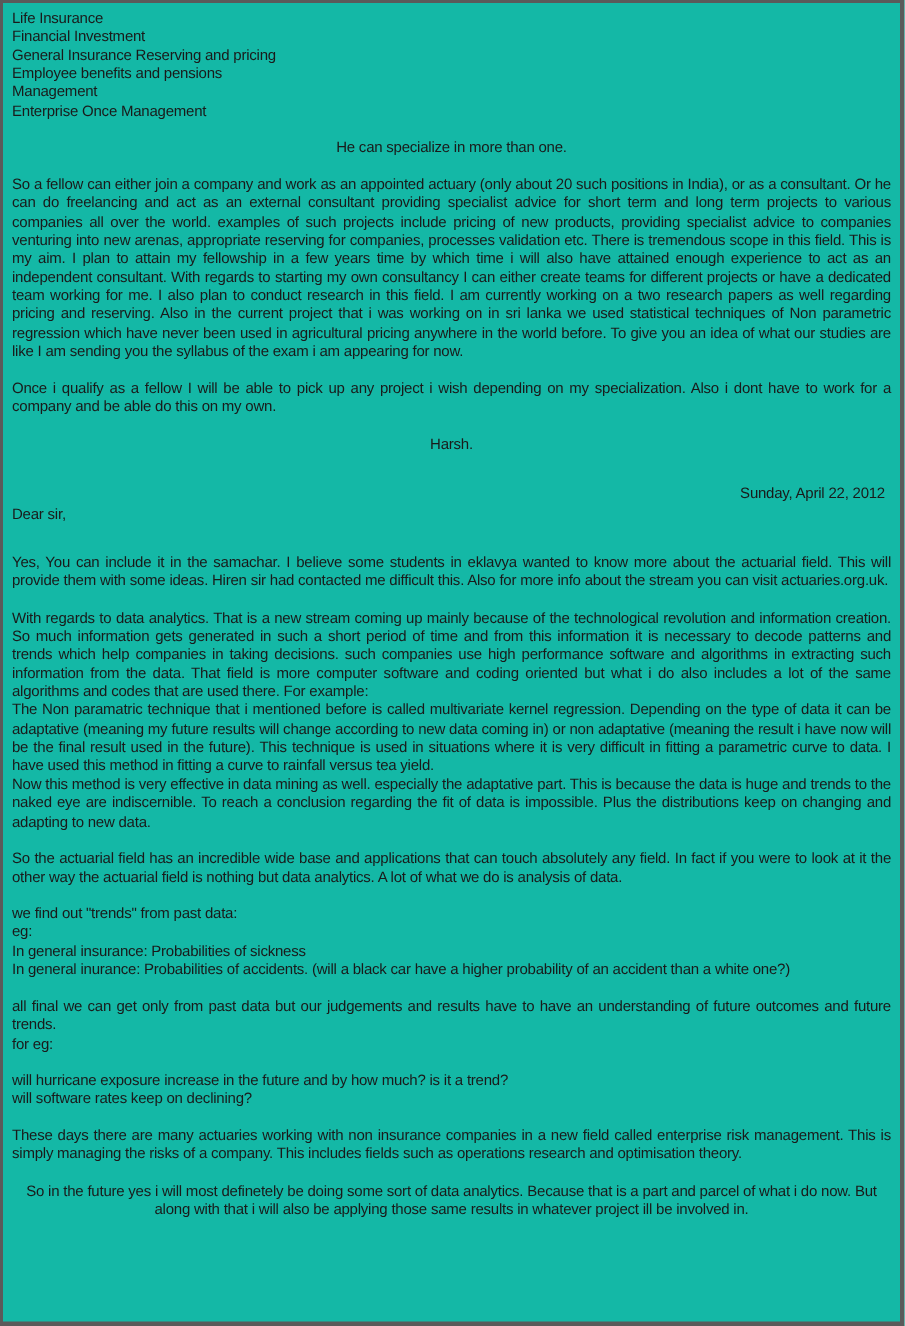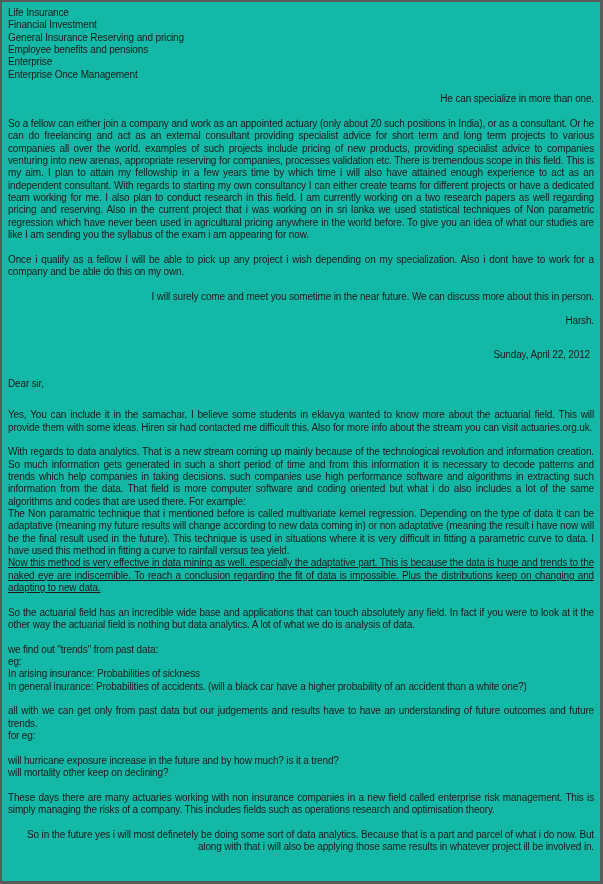--- a/index.html
+++ b/index.html
@@ -13,72 +13,71 @@
       background: #14b8a6;
       padding: 5px 6px 0 6px;
       font-family: "Liberation Sans", sans-serif;
       font-size: 10px;
       line-height: 12.35px;
       color: #1a1a1a;
       letter-spacing: -0.15px;
     }
     .line { display: block; white-space: nowrap; }
     .para { margin: 0 0 12.3px 0; text-align: justify; }
-    .para.left { text-align: right; }
-    .date { text-align: right; padding-right: 4px; margin-bottom: 17px; }
+    .para.left { text-align: center; }
+    .date { text-align: right; padding-right: 4px; margin-bottom: 2px; }
     .salutation { margin-bottom: 19px; }
     .sig { margin-bottom: 21px; }
     .list { margin: 0 0 12.3px 0; }
   </style>
 </head>
 <body>
 
 <div class="page">
 
   <div class="list">
     <span class="line">Life Insurance</span>
     <span class="line">Financial Investment</span>
     <span class="line">General Insurance Reserving and pricing</span>
     <span class="line">Employee benefits and pensions</span>
-    <span class="line">Enterprise</span>
+    <span class="line">Management</span>
     <span class="line">Enterprise Once Management</span>
   </div>
 
   <p class="para left">He can specialize in more than one.</p>
   <p class="para">So a fellow can either join a company and work as an appointed actuary (only about 20 such positions in India), or as a consultant. Or he can do freelancing and act as an external consultant providing specialist advice for short term and long term projects to various companies all over the world. examples of such projects include pricing of new products, providing specialist advice to companies venturing into new arenas, appropriate reserving for companies, processes validation etc. There is tremendous scope in this field. This is my aim. I plan to attain my fellowship in a few years time by which time i will also have attained enough experience to act as an independent consultant. With regards to starting my own consultancy I can either create teams for different projects or have a dedicated team working for me. I also plan to conduct research in this field. I am currently working on a two research papers as well regarding pricing and reserving. Also in the current project that i was working on in sri lanka we used statistical techniques of Non parametric regression which have never been used in agricultural pricing anywhere in the world before. To give you an idea of what our studies are like I am sending you the syllabus of the exam i am appearing for now.</p>
   <p class="para">Once i qualify as a fellow I will be able to pick up any project i wish depending on my specialization. Also i dont have to work for a company and be able do this on my own.</p>
-  <p class="para left">I will surely come and meet you sometime in the near future. We can discuss more about this in person.</p>
   <p class="para left sig">Harsh.</p>
 
   <div class="date">Sunday, April 22, 2012</div>
   <div class="salutation">Dear sir,</div>
 
   <p class="para">Yes, You can include it in the samachar. I believe some students in eklavya wanted to know more about the actuarial field. This will provide them with some ideas. Hiren sir had contacted me difficult this. Also for more info about the stream you can visit actuaries.org.uk.</p>
 
   <div class="para">
     <span class="line-block" style="display:block;text-align:justify;">With regards to data analytics. That is a new stream coming up mainly because of the technological revolution and information creation. So much information gets generated in such a short period of time and from this information it is necessary to decode patterns and trends which help companies in taking decisions. such companies use high performance software and algorithms in extracting such information from the data. That field is more computer software and coding oriented but what i do also includes a lot of the same algorithms and codes that are used there. For example:</span>
     <span class="line-block" style="display:block;text-align:justify;"> The Non paramatric technique that i mentioned before is called multivariate kernel regression. Depending on the type of data it can be adaptative (meaning my future results will change according to new data coming in) or non adaptative (meaning the result i have now will be the final result used in the future). This technique is used in situations where it is very difficult in fitting a parametric curve to data. I have used this method in fitting a curve to rainfall versus tea yield.</span>
-    <span class="line-block" style="display:block;text-align:justify;text-decoration:underline;"> Now this method is very effective in data mining as well. especially the adaptative part. This is because the data is huge and trends to the naked eye are indiscernible. To reach a conclusion regarding the fit of data is impossible. Plus the distributions keep on changing and adapting to new data.</span>
+    <span class="line-block" style="display:block;text-align:justify;"> Now this method is very effective in data mining as well. especially the adaptative part. This is because the data is huge and trends to the naked eye are indiscernible. To reach a conclusion regarding the fit of data is impossible. Plus the distributions keep on changing and adapting to new data.</span>
   </div>
 
   <p class="para">So the actuarial field has an incredible wide base and applications that can touch absolutely any field. In fact if you were to look at it the other way the actuarial field is nothing but data analytics. A lot of what we do is analysis of data.</p>
 
   <div class="list">
     <span class="line">we find out "trends" from past data:</span>
     <span class="line">eg:</span>
-    <span class="line">In arising insurance: Probabilities of sickness</span>
+    <span class="line">In general insurance: Probabilities of sickness</span>
     <span class="line">In general inurance: Probabilities of accidents. (will a black car have a higher probability of an accident than a white one?)</span>
   </div>
 
   <div class="list">
-    <span style="display:block;text-align:justify;">all with we can get only from past data but our judgements and results have to have an understanding of future outcomes and future trends.</span>
+    <span style="display:block;text-align:justify;">all final we can get only from past data but our judgements and results have to have an understanding of future outcomes and future trends.</span>
     <span class="line">for eg:</span>
   </div>
 
   <div class="list">
     <span class="line">will hurricane exposure increase in the future and by how much? is it a trend?</span>
-    <span class="line">will mortality other keep on declining?</span>
+    <span class="line">will software rates keep on declining?</span>
   </div>
 
   <p class="para">These days there are many actuaries working with non insurance companies in a new field called enterprise risk management. This is simply managing the risks of a company. This includes fields such as operations research and optimisation theory.</p>
   <p class="para left">So in the future yes i will most definetely be doing some sort of data analytics. Because that is a part and parcel of what i do now. But along with that i will also be applying those same results in whatever project ill be involved in.</p>
 
 </div>
 
 </body></html>

